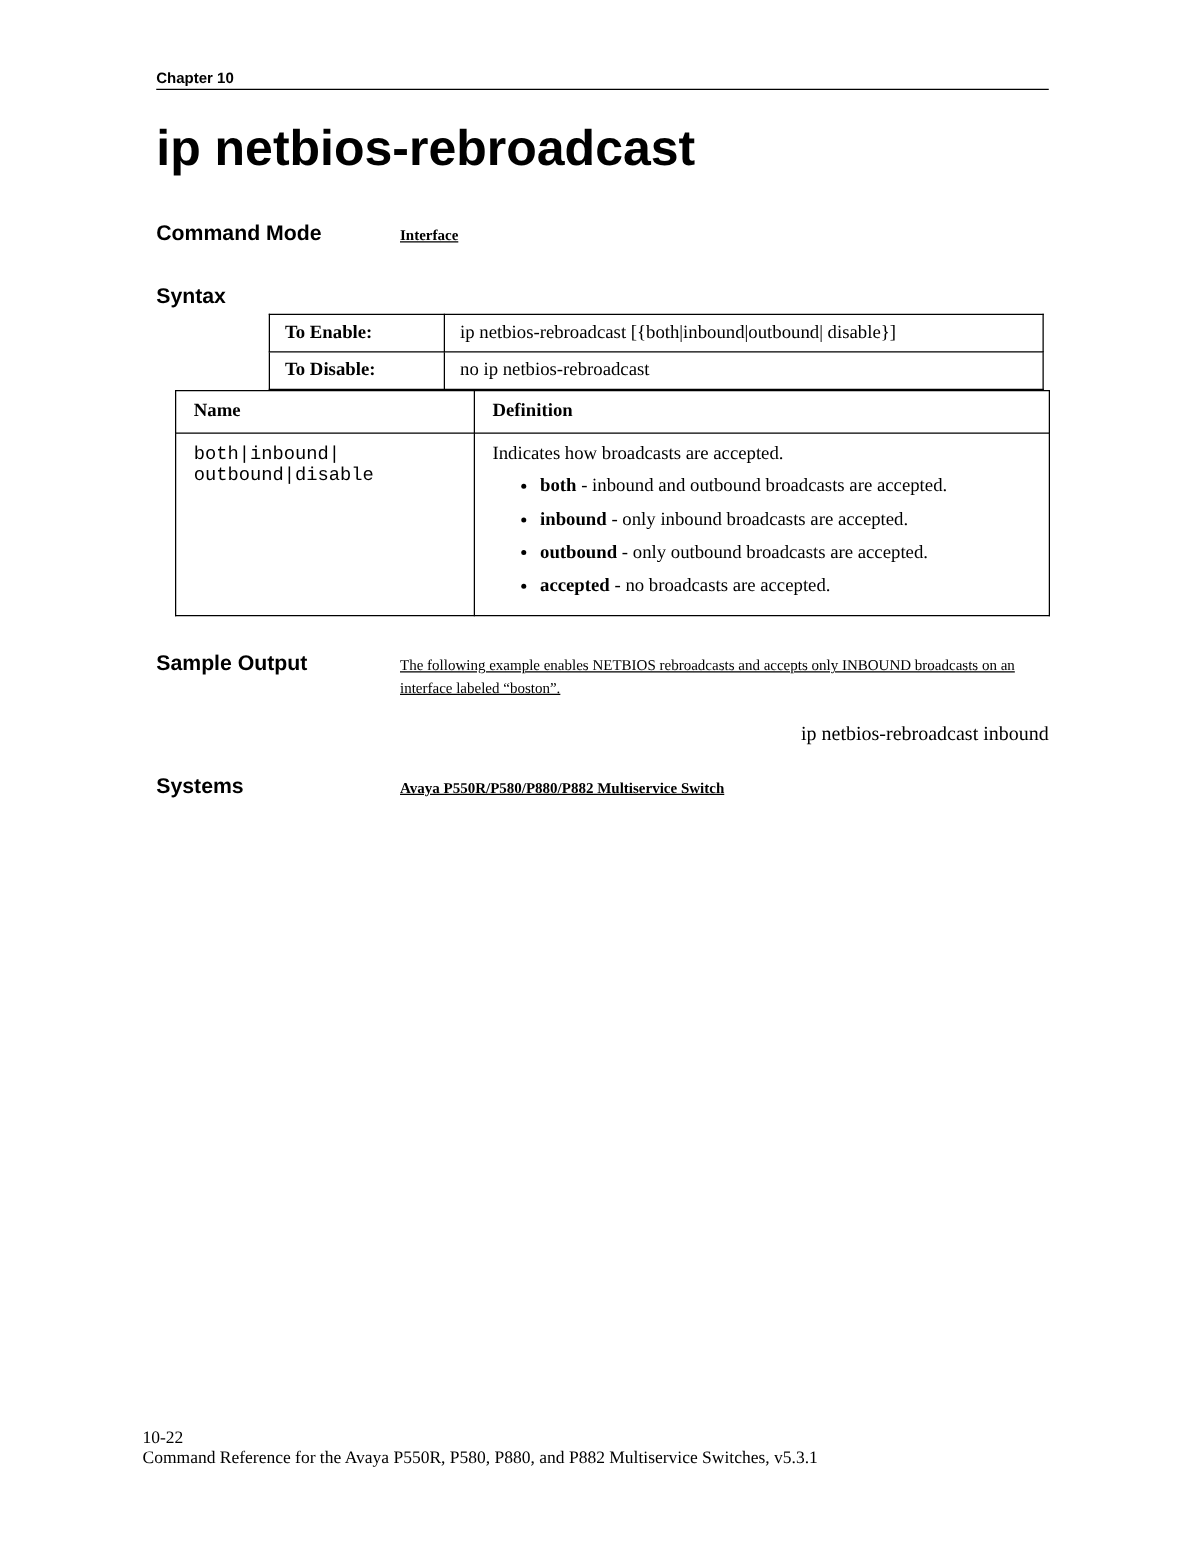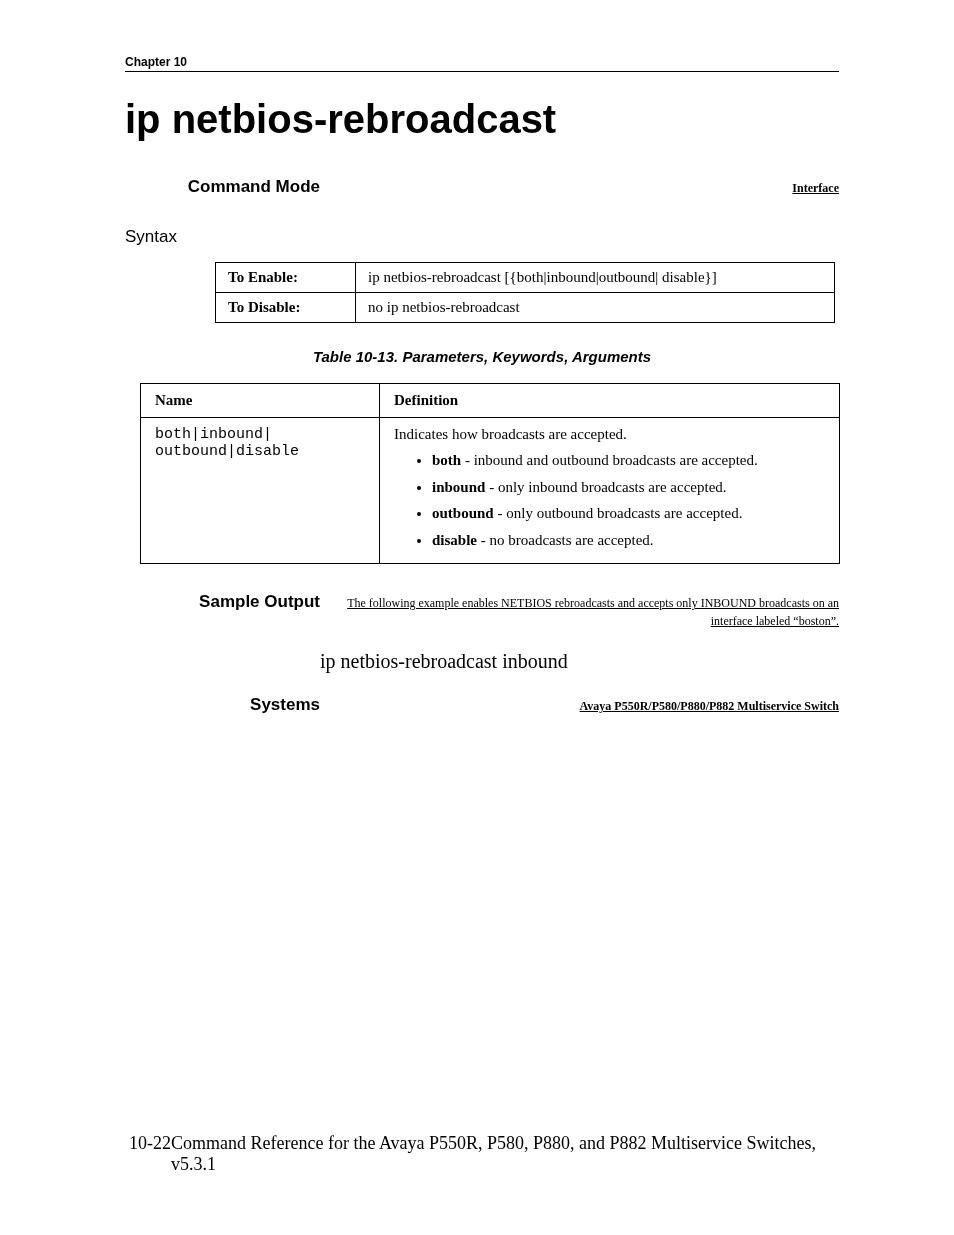--- a/index.html
+++ b/index.html
@@ -27,43 +27,42 @@
   h1.title {
     font-family: 'Helvetica Neue', Arial, sans-serif;
     font-weight: bold;
     font-size: 40px;
     margin: 0 0 35px 0;
   }
   .row {
     display: flex;
     margin-bottom: 20px;
     align-items: baseline;
-    text-align: right;
   }
   .label-col {
     flex: 0 0 195px;
     font-family: 'Helvetica Neue', Arial, sans-serif;
     font-weight: bold;
     font-size: 17px;
   }
   .content-col {
     flex: 1;
     font-size: 12px;
     line-height: 1.45;
     text-decoration: underline;
   }
   .interface {
     font-weight: bold;
   }
   .section-head {
     font-family: 'Helvetica Neue', Arial, sans-serif;
-    font-weight: normal;
+    font-weight: bold;
     font-size: 17px;
     margin-top: 30px;
-    margin-bottom: 15px;
+    margin-bottom: 4px;
   }
   table.syntax {
     border-collapse: collapse;
     width: 620px;
     margin-left: 90px;
   }
   table.syntax td {
     border: 1px solid #000;
     padding: 6px 12px;
     font-size: 15px;
@@ -105,32 +104,33 @@
   }
   table.params ul {
     margin: 6px 0 0 0;
     padding-left: 38px;
   }
   table.params ul li {
     margin-bottom: 4px;
     line-height: 1.5;
   }
   .cmd-line {
-    text-align: left;
-    font-size: 20px;
+    text-align: right;
+    font-size: 16px;
     margin: 14px 0 22px 195px;
   }
   .footer {
     position: absolute;
     bottom: 60px;
-    left: 129px;
+    left: 114px;
     right: 115px;
     display: flex;
     justify-content: space-between;
-    font-size: 18px;
+    font-size: 14px;
+    flex-direction: column;
   }
   .footer .pg {
     flex: 0 0 auto;
   }
   .footer .ft {
     flex: 1;
     text-align: left;
   }
 </style>
 </head>
@@ -158,40 +158,39 @@
       <td class="k">To Enable:</td>
       <td>ip netbios-rebroadcast [{both|inbound|outbound| disable}]</td>
     </tr>
     <tr>
       <td class="k">To Disable:</td>
       <td>no ip netbios-rebroadcast</td>
     </tr>
   </tbody>
     </table>
 
-  <div class="table-caption">Table&nbsp;10-13.  Parameters, Keywords, Arguments</div>
 
   <table class="params">
     <tbody>
         <tr>
       <th>Name</th>
       <th>Definition</th>
     </tr>
     <tr>
       <td class="mono">
         <span>both|inbound|</span><br>
         <span>outbound|disable</span>
       </td>
       <td>
         <span>Indicates how broadcasts are accepted.</span>
         <ul>
           <li><b>both</b><span> - inbound and outbound broadcasts are accepted.</span></li>
           <li><b>inbound</b><span> - only inbound broadcasts are accepted.</span></li>
           <li><b>outbound</b><span> - only outbound broadcasts are accepted.</span></li>
-          <li><b>disable</b><span> - no broadcasts are accepted.</span></li>
+          <li><b>accepted</b><span> - no broadcasts are accepted.</span></li>
         </ul>
       </td>
     </tr>
   </tbody>
     </table>
 
   <div class="row">
     <div class="label-col">Sample Output</div>
     <div class="content-col">The following example enables NETBIOS rebroadcasts and accepts only INBOUND broadcasts on an interface labeled “boston”.</div>
   </div>

